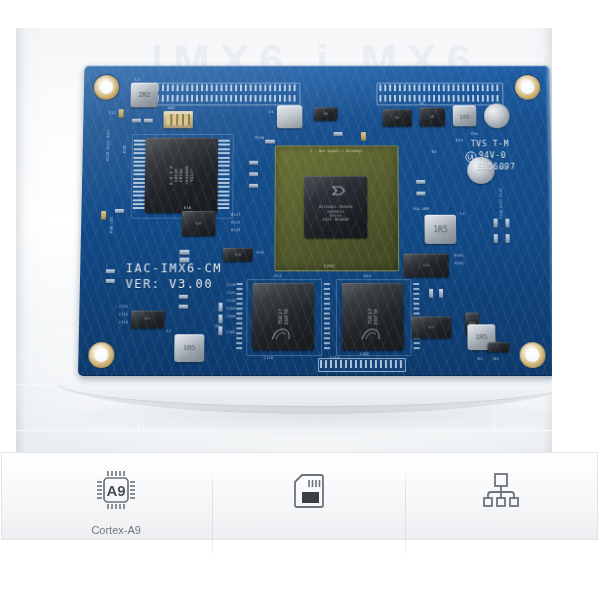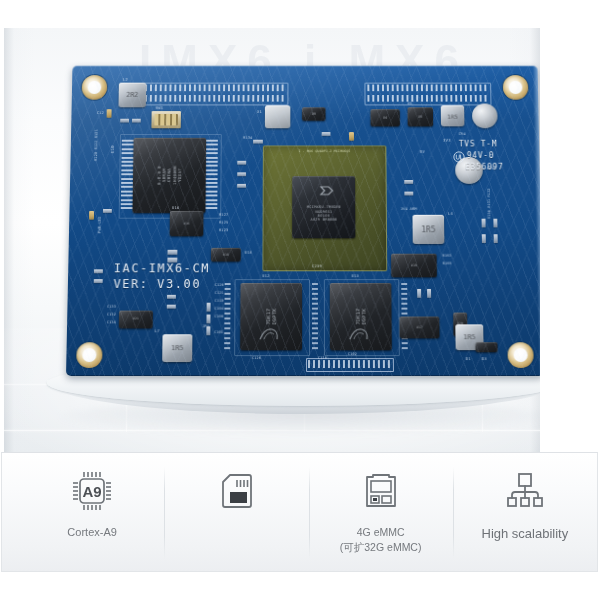--- a/index.html
+++ b/index.html
@@ -11,21 +11,21 @@
     width: 600px;
     height: 600px;
     font-family: "Liberation Sans", sans-serif;
     overflow: hidden;
     position: relative;
   }
 
   
   #hero {
     position: absolute;
-    left: 4px; top: 28px;
+    left: 16px; top: 28px;
     width: 536px; height: 424px;
     overflow: hidden;
     background:
       linear-gradient(90deg, rgba(200,206,212,0.55) 0px, rgba(232,236,240,0.2) 10px, rgba(255,255,255,0) 30px),
       linear-gradient(270deg, rgba(200,206,212,0.5) 0px, rgba(235,238,242,0.2) 10px, rgba(255,255,255,0) 32px),
       linear-gradient(180deg, #f4f6f8 0%, #fbfcfd 22%, #ffffff 46%, #f7f9fa 66%, #eef1f4 86%, #e9edf0 100%);
   }
   
   #watermark {
     position: absolute;
@@ -223,21 +223,21 @@
     position: absolute;
     border-radius: 1px;
     background: linear-gradient(180deg, #e9e2cc 0%, #cbbf9a 40%, #a8996f 100%);
     box-shadow: 0 1px 2px rgba(0,0,0,0.4);
   }
 
   
   #features {
     position: absolute;
     left: 1px; top: 452px;
-    width: 597px; height: 120px;
+    width: 597px; height: 88px;
     display: flex;
     background: linear-gradient(180deg, #ffffff 0%, #fafbfc 30%, #f1f3f5 80%, #eceef1 100%);
     border: 1px solid #e2e5e8;
     border-top: 1px solid #dfe2e6;
     box-sizing: border-box;
     padding-left: 18px;
   }
   .feature {
     position: relative;
     flex: 1 1 0;
@@ -563,40 +563,26 @@
           <line x1="26" y1="14" x2="26" y2="21"></line>
           <line x1="29.5" y1="14" x2="29.5" y2="21"></line>
           <line x1="33" y1="14" x2="33" y2="21"></line>
           <line x1="36.5" y1="14" x2="36.5" y2="21"></line>
         </g>
         <rect x="19" y="26" width="17" height="11" fill="#3b3f44"></rect>
       </svg>
     </div>
   </div>
 
-  <div class="feature">
-    <div class="feat-icon">
-      <svg width="50" height="50" viewBox="0 0 50 50" aria-hidden="true">
-        <path d="M11 11 H17 V9 H33 V11 H39 V40 H11 Z" fill="none" stroke="#6f7479" stroke-width="1.8" stroke-linejoin="round"></path>
-        <rect x="15" y="15" width="20" height="11" fill="none" stroke="#6f7479" stroke-width="1.6"></rect>
-        <rect x="15" y="30" width="8" height="7" fill="none" stroke="#6f7479" stroke-width="1.6"></rect>
-        <rect x="17" y="32" width="4" height="3" fill="#3b3f44"></rect>
-        <rect x="26" y="30" width="9" height="7" fill="none" stroke="#6f7479" stroke-width="1.6"></rect>
-      </svg>
-    </div>
-    <div class="feat-label small">4G eMMC
-(可扩32G eMMC)</div>
-  </div>
 
   <div class="feature">
     <div class="feat-icon">
       <svg width="50" height="50" viewBox="0 0 50 50" aria-hidden="true">
         <rect x="19" y="8" width="12" height="12" fill="none" stroke="#6f7479" stroke-width="1.8"></rect>
         <path d="M25 20 V26 M12 32 V29 A3 3 0 0 1 15 26 H35 A3 3 0 0 1 38 29 V32 M25 26 V32" fill="none" stroke="#6f7479" stroke-width="1.8" stroke-linecap="round" stroke-linejoin="round"></path>
         <rect x="8" y="32" width="8" height="8" fill="none" stroke="#6f7479" stroke-width="1.8"></rect>
         <rect x="21" y="32" width="8" height="8" fill="none" stroke="#6f7479" stroke-width="1.8"></rect>
         <rect x="34" y="32" width="8" height="8" fill="none" stroke="#6f7479" stroke-width="1.8"></rect>
       </svg>
     </div>
-    <div class="feat-label big">High scalability</div>
   </div>
 
 </div>
 
 </body></html>

